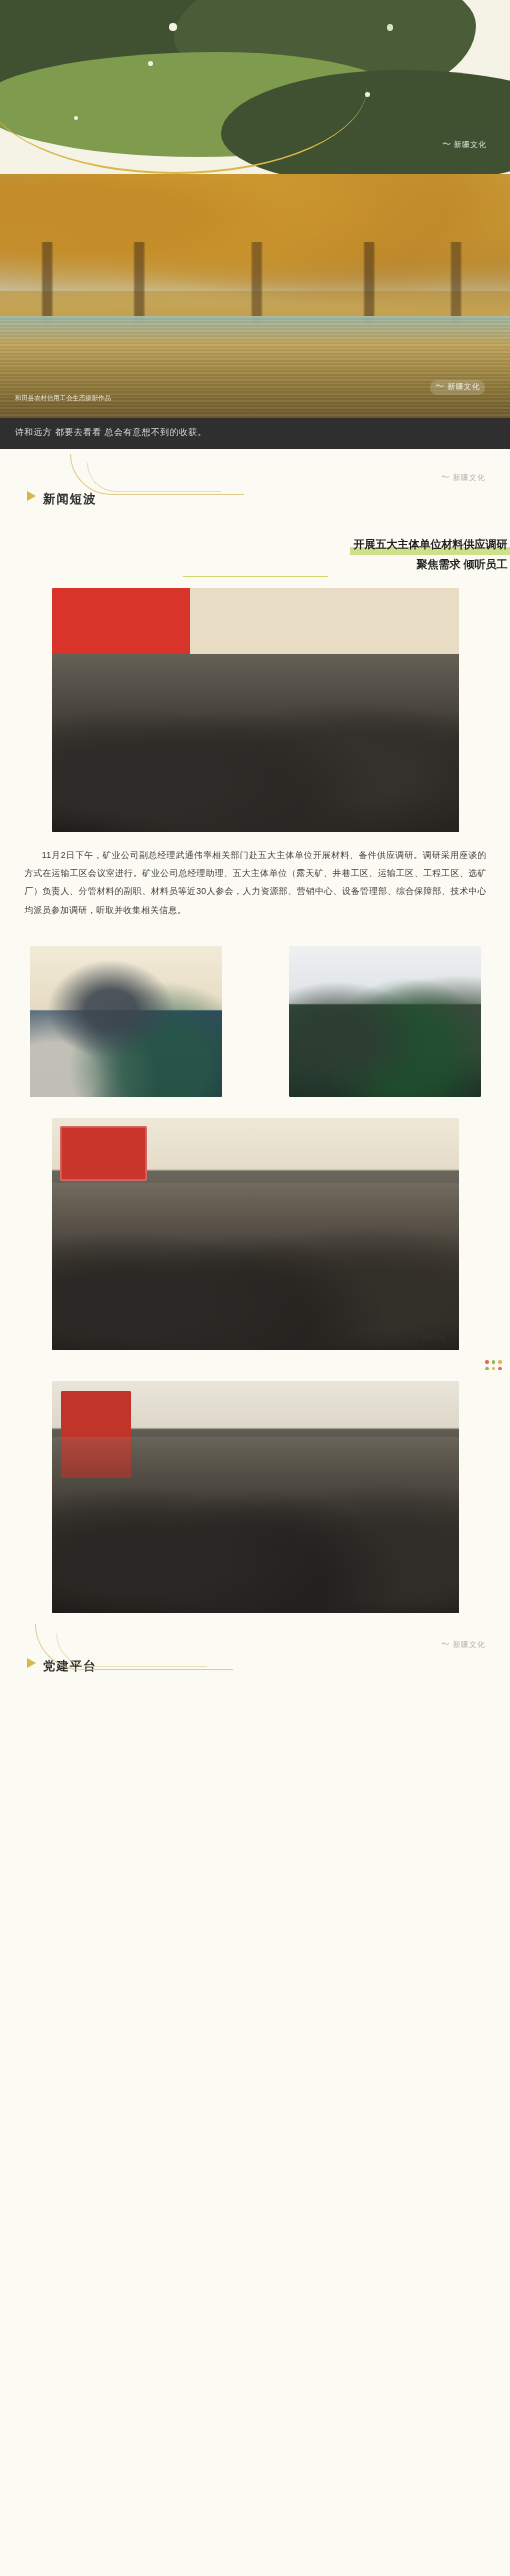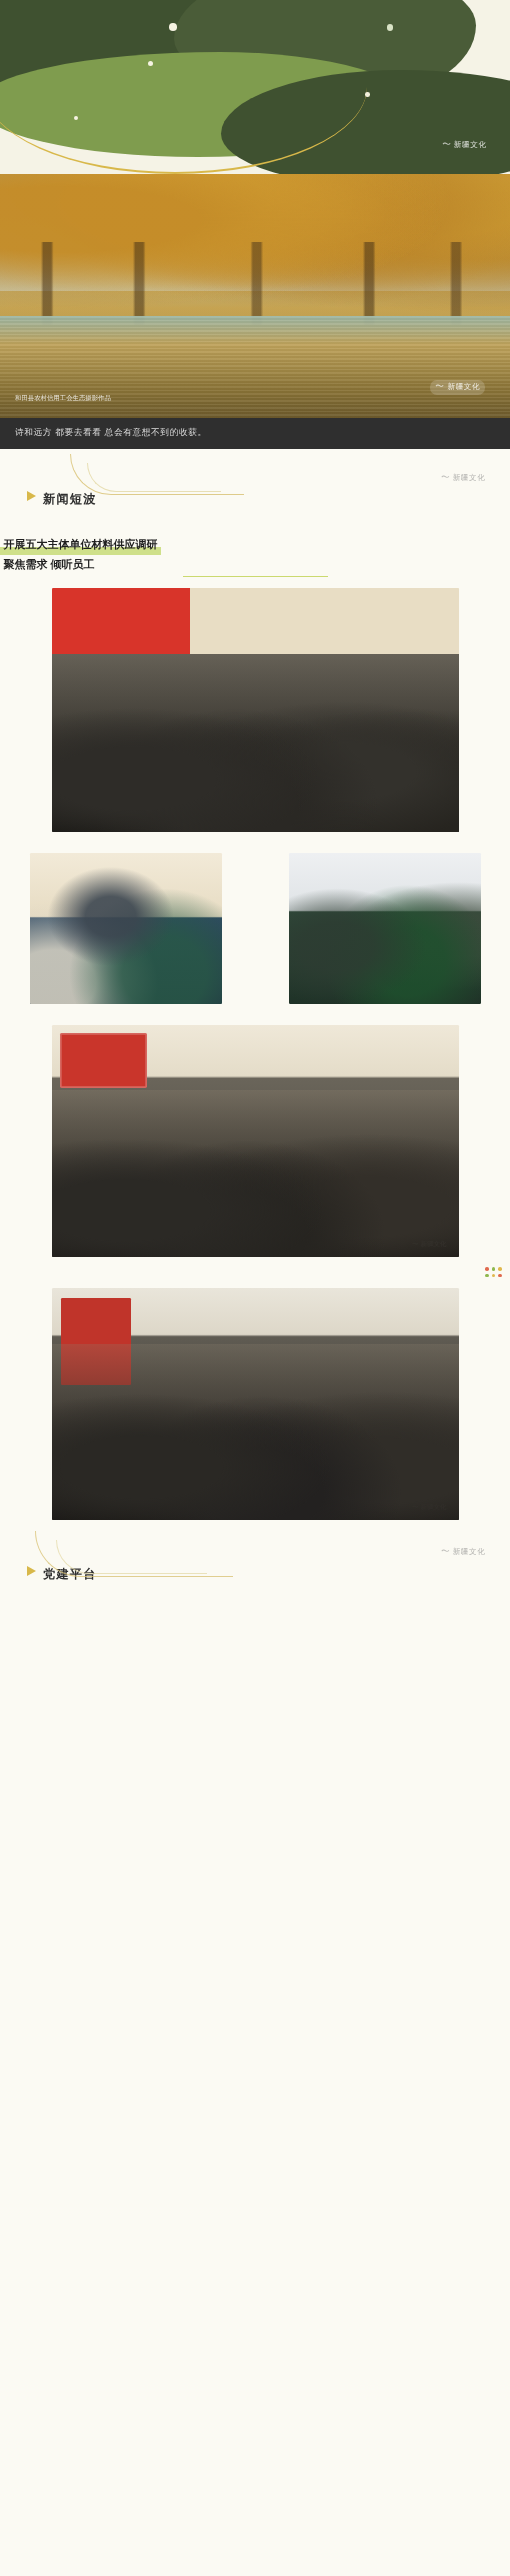--- a/index.html
+++ b/index.html
@@ -145,21 +145,21 @@
     width: 0; height: 0;
     border-left: 9.3px solid #d8b84a;
     border-top: 5.2px solid transparent;
     border-bottom: 5.2px solid transparent;
   }
   .sec-title {
     font-size: 12.2px; font-weight: bold; color: #2e2e2e; letter-spacing: 1.2px;
   }
 
   
-  .article-title-wrap { text-align: left; margin: 16.3px 0 5.8px; }
+  .article-title-wrap { text-align: right; margin: 16.3px 0 5.8px; }
   .article-title {
     display: inline-block;
     font-size: 11px; font-weight: bold; color: #1f1f1f;
     background: linear-gradient(180deg, rgba(255,255,255,0) 58%, #cfe08a 58%, #cfe08a 100%);
     padding: 0 3.5px 1.2px;
     line-height: 1.7;
   }
   .article-subtitle {
     display: inline-block;
     font-size: 11px; font-weight: bold; color: #1f1f1f;
@@ -362,20 +362,21 @@
     <div class="subtitle-rule"></div>
   </div>
 
   <div class="photo p-meeting1">
     <div class="wm-photo">
       <span class="swirl">〜</span>
       <span>新疆文化</span>
     </div>
   </div>
 
+  <p class="body-text indent">11月2日下午，矿业公司副总经理武通伟率相关部门赴五大主体单位开展材料、备件供应调研。调研采用座谈的方式在运输工区会议室进行。矿业公司总经理助理、五大主体单位（露天矿、井巷工区、运输工区、工程工区、选矿厂）负责人、分管材料的副职、材料员等近30人参会，人力资源部、营销中心、设备管理部、综合保障部、技术中心均派员参加调研，听取并收集相关信息。</p>
 
   <div class="two-col">
     <div class="photo p-left"></div>
     <div class="photo p-right"></div>
   </div>
 
 
   <div class="photo p-meeting2">
     <div class="wm-photo">
       <span class="swirl">〜</span>

